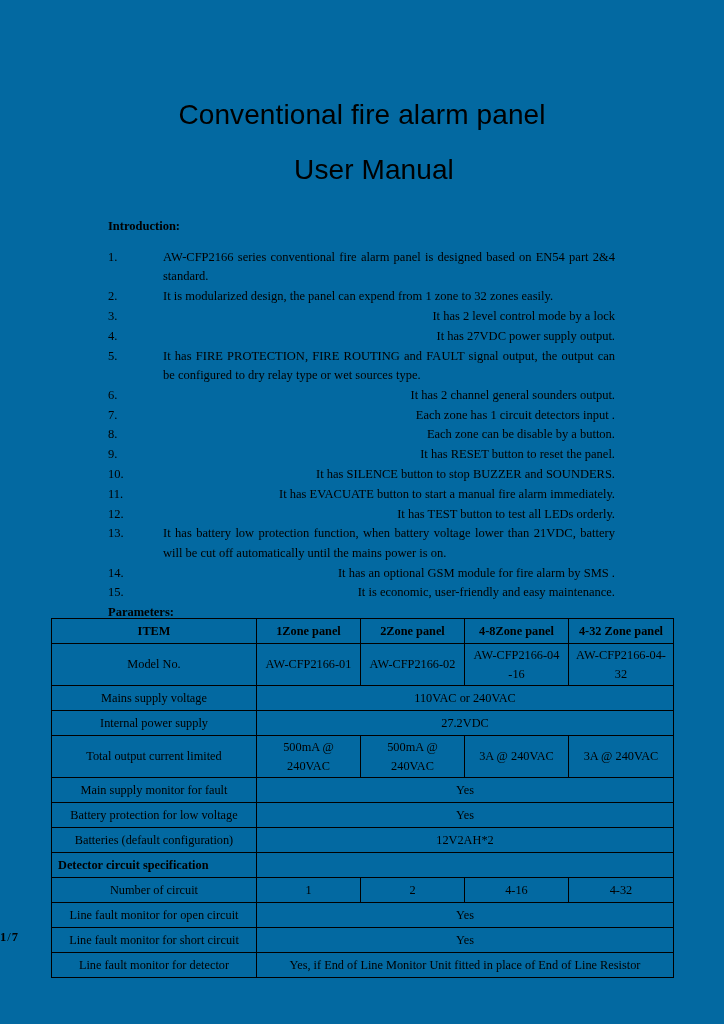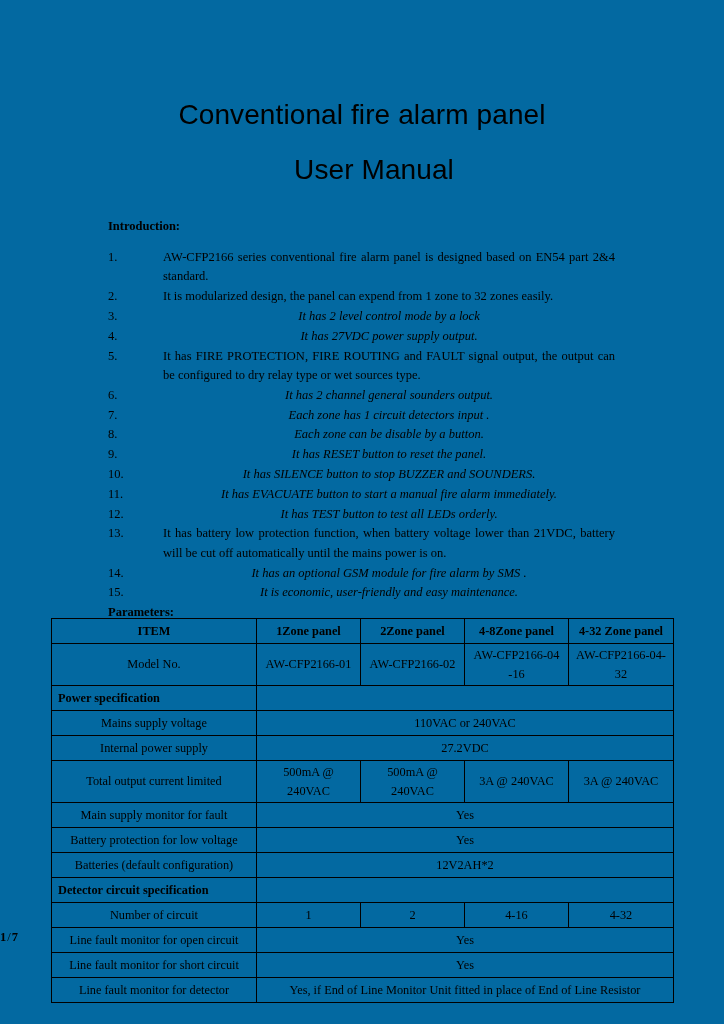--- a/index.html
+++ b/index.html
@@ -80,21 +80,21 @@
     width: 22px;
     text-align: left;
     font-size: 12.5px;
   }
   ol.intro-list li .txt {
     display: block;
     margin-left: 29px;
   }
   
   ol.intro-list li.wrap .txt { text-align: justify; }
-  ol.intro-list li:not(.wrap) .txt { text-align: center; font-style: italic; }
+  ol.intro-list li:not(.wrap) .txt { text-align: right; }
 
   .params-label {
     font-size: 12.5px;
     font-weight: bold;
     line-height: 1.2;
     margin-top: 2px;
   }
 
   
   .table-wrap {
@@ -241,24 +241,20 @@
             <td class="hdr">4-32 Zone panel</td>
           </tr>
           <tr>
             <td>Model No.</td>
             <td>AW-CFP2166-01</td>
             <td>AW-CFP2166-02</td>
             <td>AW-CFP2166-04 -16</td>
             <td>AW-CFP2166-04-32</td>
           </tr>
           <tr>
-            <td class="sectionrow">Power specification</td>
-            <td colspan="4" class="blank"></td>
-          </tr>
-          <tr>
             <td>Mains supply voltage</td>
             <td colspan="4" class="">110VAC or 240VAC</td>
           </tr>
           <tr>
             <td>Internal power supply</td>
             <td colspan="4" class="">27.2VDC</td>
           </tr>
           <tr>
             <td>Total output current limited</td>
             <td>500mA @ 240VAC</td>

